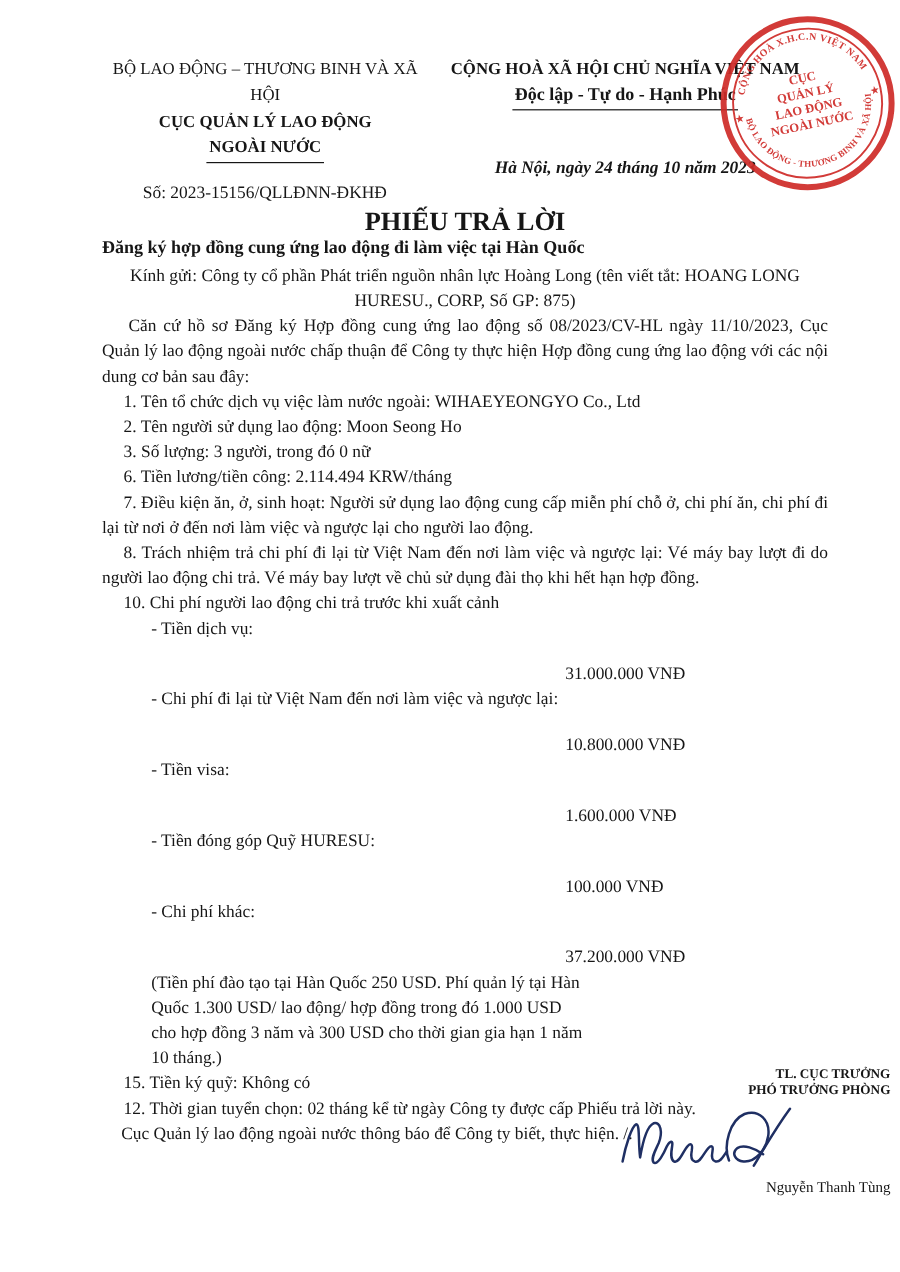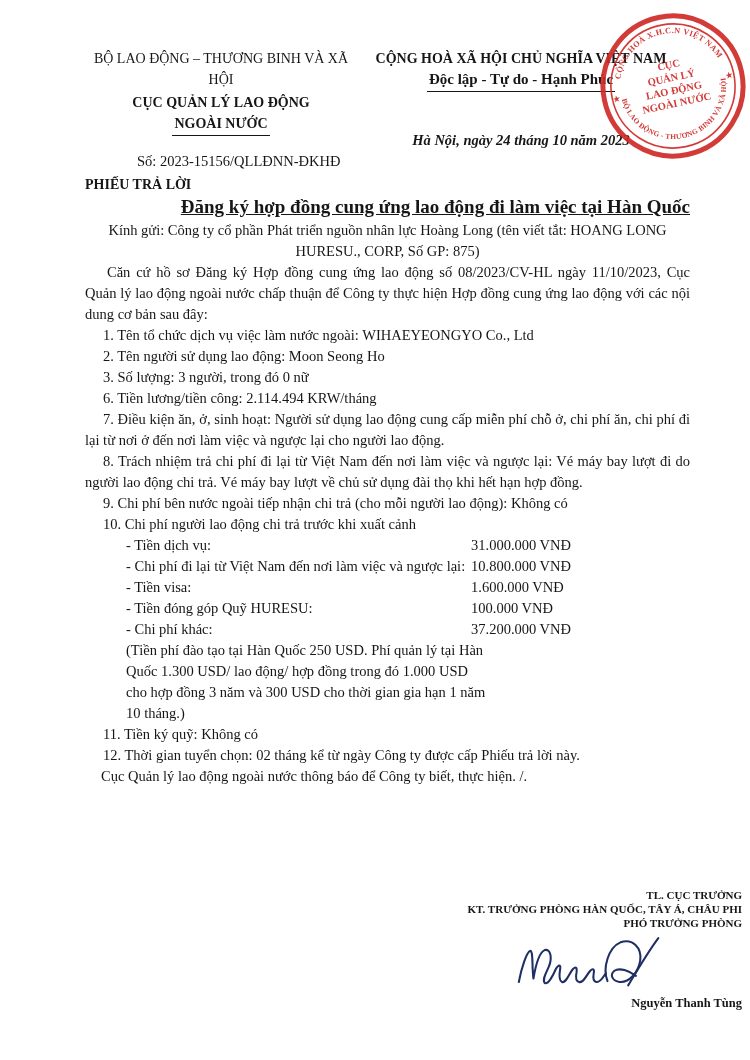--- a/index.html
+++ b/index.html
@@ -19,44 +19,44 @@
   
   .hdr{display:flex;align-items:flex-start;}
   .hdr-left{width:272px;text-align:center;font-size:14px;line-height:21px;}
   .hdr-right{width:312px;margin-left:8px;text-align:center;font-size:14px;line-height:21px;}
   .bold{font-weight:bold;}
   .dept{font-weight:bold;margin-top:2px;}
   .dept2{display:inline-block;font-weight:bold;border-bottom:1.5px solid #161616;padding:0 2px 1px;}
   .motto{display:inline-block;font-weight:bold;font-size:15px;border-bottom:1.5px solid #161616;padding:0 2px 1px;}
   .place-date{font-style:italic;font-weight:bold;margin-top:38px;font-size:14.5px;}
 
-  .doc-number{margin-left:52px;}
+  .doc-number{margin-left:34px;}
 
-  .title{font-weight:bold;font-size:14px;line-height:22px;margin-top:2px;}
-  .subtitle{text-align:right;font-weight:bold;font-size:19px;line-height:22px;text-decoration:underline;}
+  .title{text-align:center;font-weight:bold;font-size:22px;line-height:22px;margin-top:2px;}
+  .subtitle{text-align:left;font-weight:bold;font-size:15px;line-height:22px;}
   .salutation{text-align:center;margin-top:2px;}
 
   .para{text-align:justify;text-indent:22px;margin:0;}
   .item{text-align:justify;text-indent:18px;margin:0;}
   .fee-row{display:flex;margin-left:41px;}
   .fee-label{width:345px;}
-  .fee-value{white-space:nowrap;}
+  .fee-value{white-space:nowrap;margin-top:38px;}
   .fee-note{margin-left:41px;width:362px;}
   .closing{text-indent:16px;margin:0;}
 
   
   .stamp{position:absolute;left:597px;top:10px;width:152px;height:152px;opacity:0.92;pointer-events:none;}
 
   
   .signoff{
     position:absolute;left:442px;top:888px;width:300px;
     text-align:right;font-weight:bold;font-size:11px;line-height:14px;
   }
   .sig-svg{display:block;margin:2px auto 0;}
-  .sig-name{font-size:12.5px;margin-top:2px;font-weight:bold;}
+  .sig-name{font-size:12.5px;margin-top:2px;font-weight:normal;}
 </style>
 </head>
 <body>
 
 <div class="page">
   <div class="main">
 
     <div class="hdr">
       <div class="hdr-left">
         <div>BỘ LAO ĐỘNG – THƯƠNG BINH VÀ XÃ HỘI</div>
@@ -78,21 +78,20 @@
     <div class="salutation">Kính gửi: Công ty cổ phần Phát triển nguồn nhân lực Hoàng Long (tên viết tắt: HOANG LONG HURESU., CORP, Số GP: 875)</div>
 
     <p class="para">Căn cứ hồ sơ Đăng ký Hợp đồng cung ứng lao động số 08/2023/CV-HL ngày 11/10/2023, Cục Quản lý lao động ngoài nước chấp thuận để Công ty thực hiện Hợp đồng cung ứng lao động với các nội dung cơ bản sau đây:</p>
 
     <p class="item">1. Tên tổ chức dịch vụ việc làm nước ngoài: WIHAEYEONGYO Co., Ltd</p>
     <p class="item">2. Tên người sử dụng lao động: Moon Seong Ho</p>
     <p class="item">3. Số lượng: 3 người, trong đó 0 nữ</p>
     <p class="item">6. Tiền lương/tiền công: 2.114.494 KRW/tháng</p>
     <p class="item">7. Điều kiện ăn, ở, sinh hoạt: Người sử dụng lao động cung cấp miễn phí chỗ ở, chi phí ăn, chi phí đi lại từ nơi ở đến nơi làm việc và ngược lại cho người lao động.</p>
     <p class="item">8. Trách nhiệm trả chi phí đi lại từ Việt Nam đến nơi làm việc và ngược lại: Vé máy bay lượt đi do người lao động chi trả. Vé máy bay lượt về chủ sử dụng đài thọ khi hết hạn hợp đồng.</p>
-    <p class="item">9. Chi phí bên nước ngoài tiếp nhận chi trả (cho mỗi người lao động): Không có</p>
     <p class="item">10. Chi phí người lao động chi trả trước khi xuất cảnh</p>
 
     <div class="fee-row">
       <span class="fee-label">- Tiền dịch vụ:</span>
       <span class="fee-value">31.000.000 VNĐ</span>
     </div>
     <div class="fee-row">
       <span class="fee-label">- Chi phí đi lại từ Việt Nam đến nơi làm việc và ngược lại:</span>
       <span class="fee-value">10.800.000 VNĐ</span>
     </div>
@@ -104,21 +103,21 @@
       <span class="fee-label">- Tiền đóng góp Quỹ HURESU:</span>
       <span class="fee-value">100.000 VNĐ</span>
     </div>
     <div class="fee-row">
       <span class="fee-label">- Chi phí khác:</span>
       <span class="fee-value">37.200.000 VNĐ</span>
     </div>
 
     <div class="fee-note">(Tiền phí đào tạo tại Hàn Quốc 250 USD. Phí quản lý tại Hàn Quốc 1.300 USD/ lao động/ hợp đồng trong đó 1.000 USD cho hợp đồng 3 năm và 300 USD cho thời gian gia hạn 1 năm 10 tháng.)</div>
 
-    <p class="item">11. Tiền ký quỹ: Không có</p>
+    <p class="item">15. Tiền ký quỹ: Không có</p>
     <p class="item">12. Thời gian tuyển chọn: 02 tháng kể từ ngày Công ty được cấp Phiếu trả lời này.</p>
 
     <p class="closing">Cục Quản lý lao động ngoài nước thông báo để Công ty biết, thực hiện. /.</p>
   </div>
 
   <svg class="stamp" viewBox="0 0 152 152" xmlns="http://www.w3.org/2000/svg">
     <g transform="rotate(-12 76 76)">
       <circle cx="76" cy="76" r="70" fill="none" stroke="#cf2b28" stroke-width="5"></circle>
       <circle cx="76" cy="76" r="62" fill="none" stroke="#cf2b28" stroke-width="1.6"></circle>
       <path id="arcTop" d="M 23,76 A 53,53 0 0 1 129,76" fill="none" stroke="none"></path>
@@ -135,21 +134,20 @@
         <text x="76" y="58">CỤC</text>
         <text x="76" y="71">QUẢN LÝ</text>
         <text x="76" y="84">LAO ĐỘNG</text>
         <text x="76" y="97">NGOÀI NƯỚC</text>
       </g>
     </g>
   </svg>
 
   <div class="signoff">
     <div>TL. CỤC TRƯỞNG</div>
-    <div>KT. TRƯỞNG PHÒNG HÀN QUỐC, TÂY Á, CHÂU PHI</div>
     <div>PHÓ TRƯỞNG PHÒNG</div>
     <svg class="sig-svg" width="190" height="62" viewBox="0 0 190 72" xmlns="http://www.w3.org/2000/svg">
       <g fill="none" stroke="#1f2f63" stroke-width="2.4" stroke-linecap="round" stroke-linejoin="round">
         <path d="M 10,58 C 13,42 19,24 23,22 C 27,21 25,40 27,54 C 29,42 33,24 40,21 C 47,19 49,30 45,40 C 42,47 37,55 40,59 C 44,62 50,50 53,43 C 56,38 59,37 58,43 C 57,49 56,56 60,58 C 65,60 69,47 73,43 C 76,40 78,41 77,47 C 76,52 76,57 80,58 C 85,60 89,49 93,45 C 96,42 98,43 97,48 C 96,53 96,57 100,58 C 105,59 108,52 111,48"></path>
         <path d="M 113,57 C 107,42 114,18 128,12 C 142,7 153,18 151,33 C 149,47 138,59 127,58 C 119,57 115,50 121,45 C 127,41 138,45 146,51"></path>
         <path d="M 137,62 C 146,47 158,26 172,7"></path>
       </g>
     </svg>
     <div class="sig-name">Nguyễn Thanh Tùng</div>
   </div>

